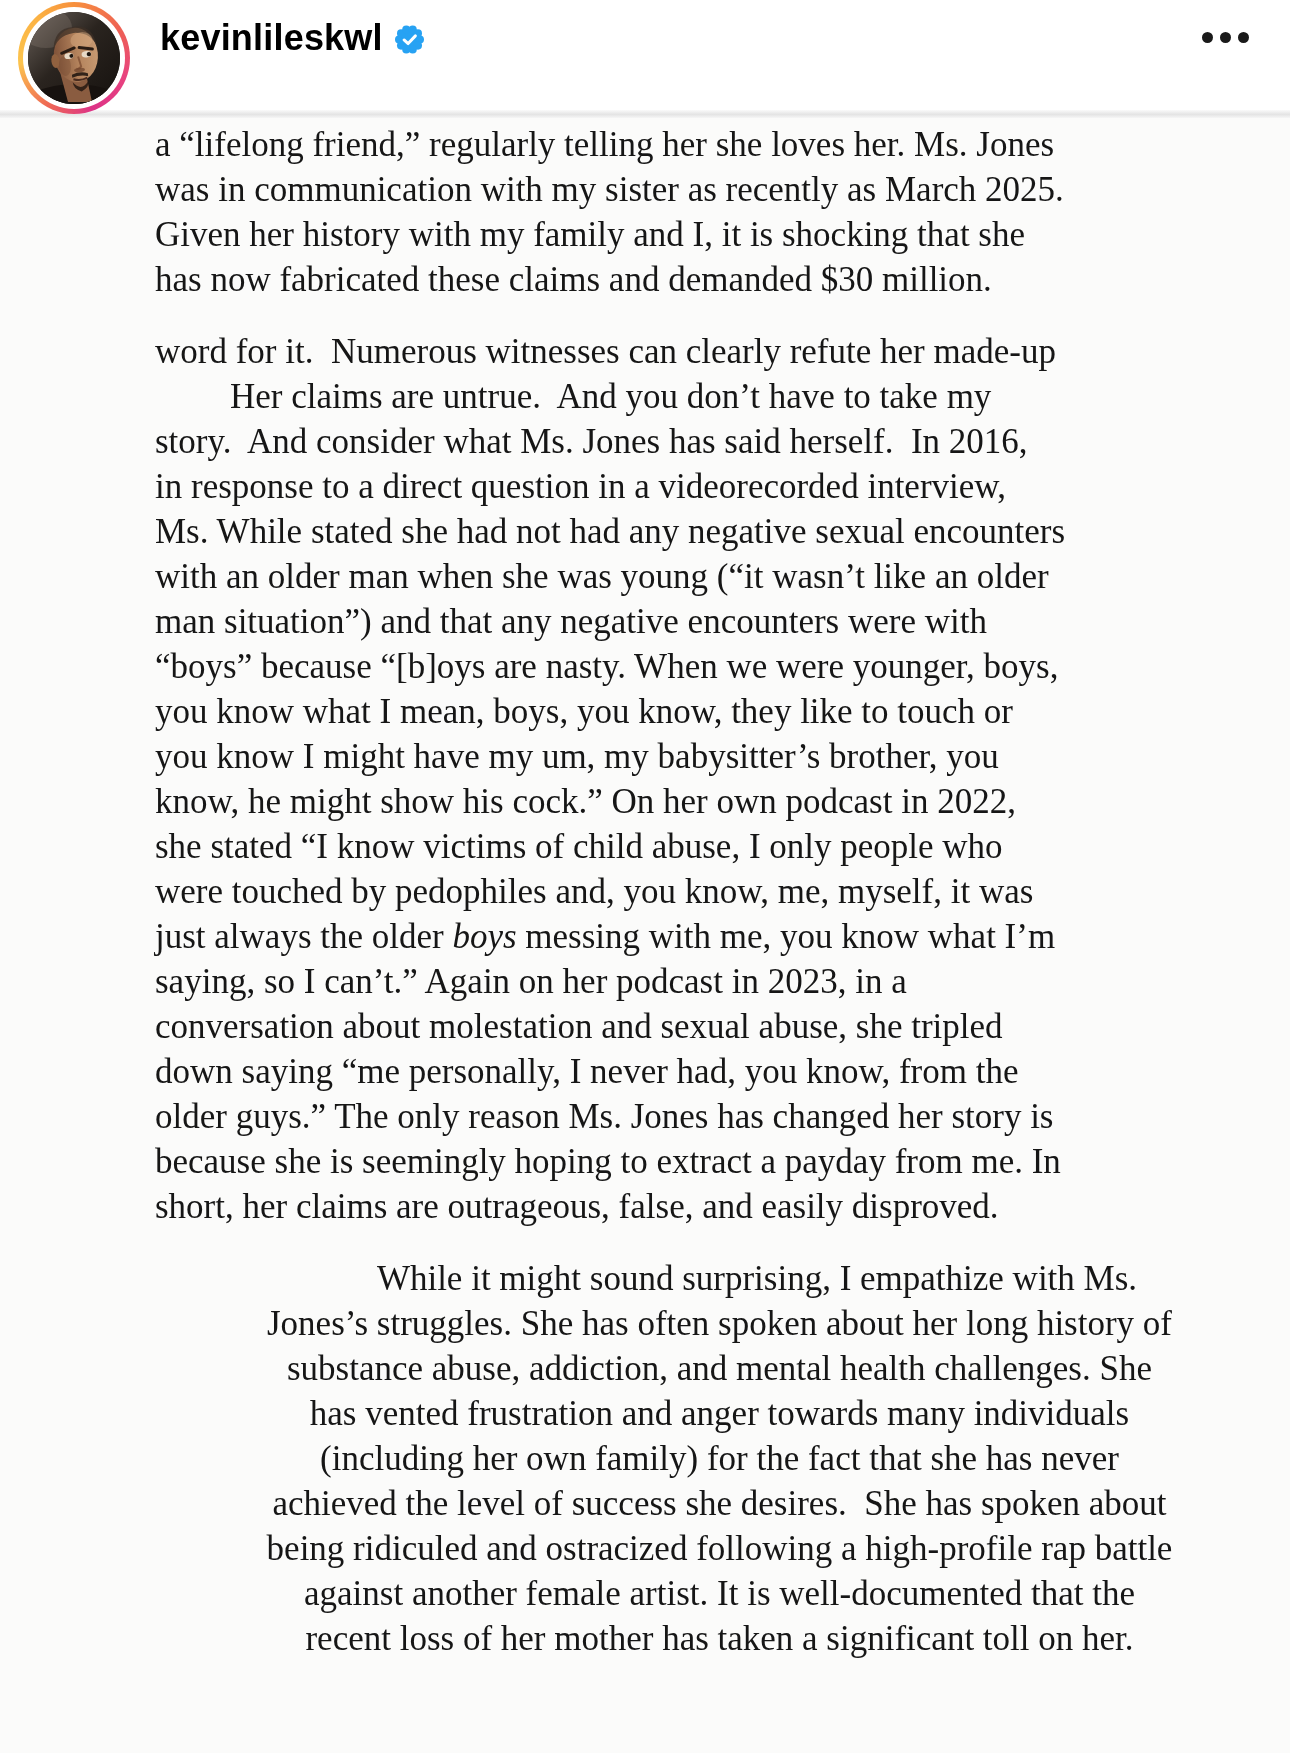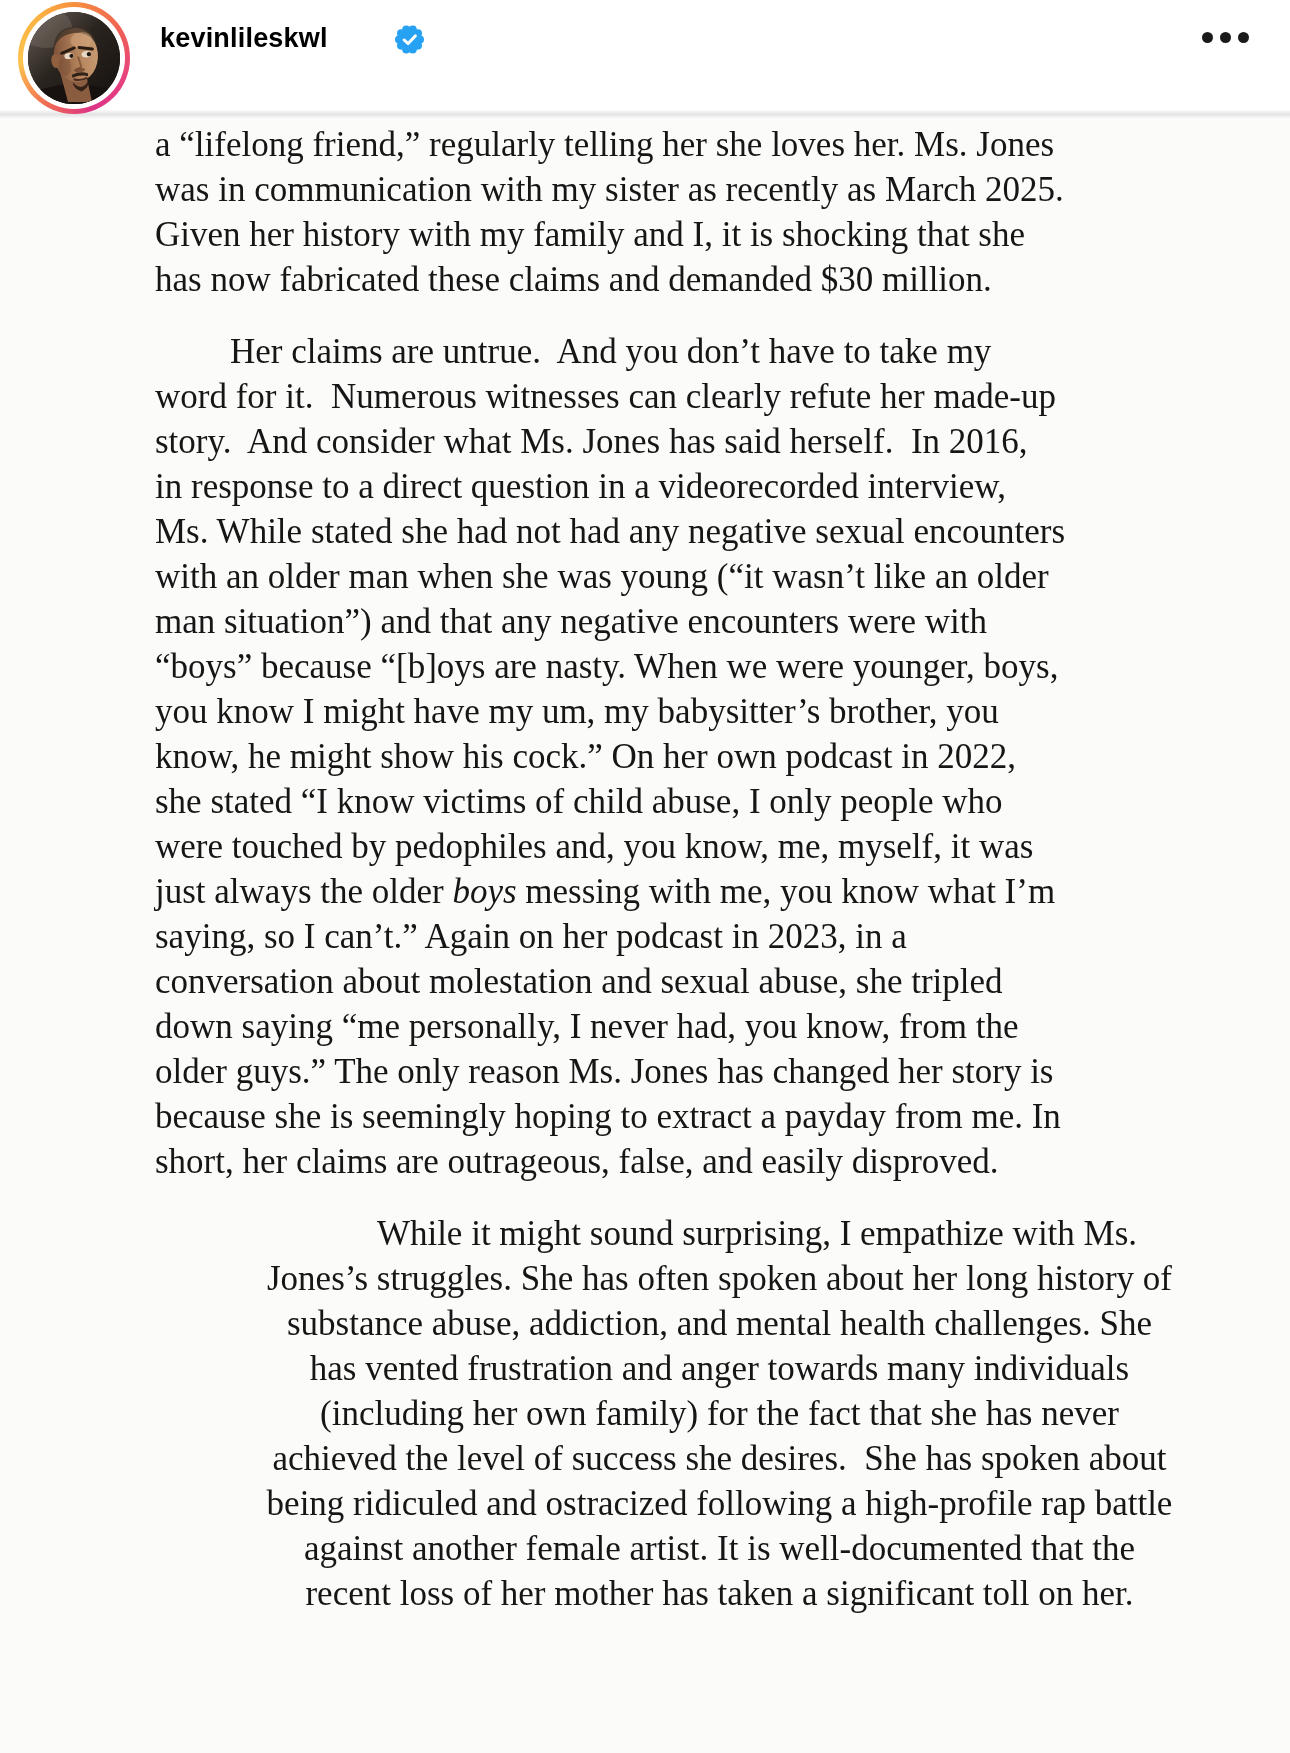--- a/index.html
+++ b/index.html
@@ -37,21 +37,21 @@
   .avatar-photo{
     position:absolute;
     left:10px;top:10px;width:92px;height:92px;
     border-radius:50%;
     overflow:hidden;
     background:#241f1b;
   }
   .username{
     position:absolute;
     left:160px;top:19px;
-    font-size:27px;
+    font-size:36px;
     font-weight:700;
     color:#000000;
     letter-spacing:.2px;
     line-height:38px;
     cursor:pointer;
   }
   .verified-badge{
     position:absolute;
     left:395px;top:25px;
     width:29px;height:29px;
@@ -177,28 +177,29 @@
 
 <div class="post-image">
   <div class="doc-text">
       <div class="para">
         <div class="line">a “lifelong friend,” regularly telling her she loves her. Ms. Jones</div>
         <div class="line">was in communication with my sister as recently as March 2025.</div>
         <div class="line">Given her history with my family and I, it is shocking that she</div>
         <div class="line">has now fabricated these claims and demanded $30 million.</div>
       </div>
       <div class="para">
+        <div class="line">word for it.  Numerous witnesses can clearly refute her made-up</div>
         <div class="line first">Her claims are untrue.  And you don’t have to take my</div>
-        <div class="line">word for it.  Numerous witnesses can clearly refute her made-up</div>
         <div class="line">story.  And consider what Ms. Jones has said herself.  In 2016,</div>
         <div class="line">in response to a direct question in a videorecorded interview,</div>
         <div class="line">Ms. While stated she had not had any negative sexual encounters</div>
         <div class="line">with an older man when she was young (“it wasn’t like an older</div>
         <div class="line">man situation”) and that any negative encounters were with</div>
         <div class="line">“boys” because “[b]oys are nasty. When we were younger, boys,</div>
+        <div class="line">you know what I mean, boys, you know, they like to touch or</div>
         <div class="line">you know I might have my um, my babysitter’s brother, you</div>
         <div class="line">know, he might show his cock.” On her own podcast in 2022,</div>
         <div class="line">she stated “I know victims of child abuse, I only people who</div>
         <div class="line">were touched by pedophiles and, you know, me, myself, it was</div>
         <div class="line">just always the older <i>boys</i> messing with me, you know what I’m</div>
         <div class="line">saying, so I can’t.” Again on her podcast in 2023, in a</div>
         <div class="line">conversation about molestation and sexual abuse, she tripled</div>
         <div class="line">down saying “me personally, I never had, you know, from the</div>
         <div class="line">older guys.” The only reason Ms. Jones has changed her story is</div>
         <div class="line">because she is seemingly hoping to extract a payday from me. In</div>

